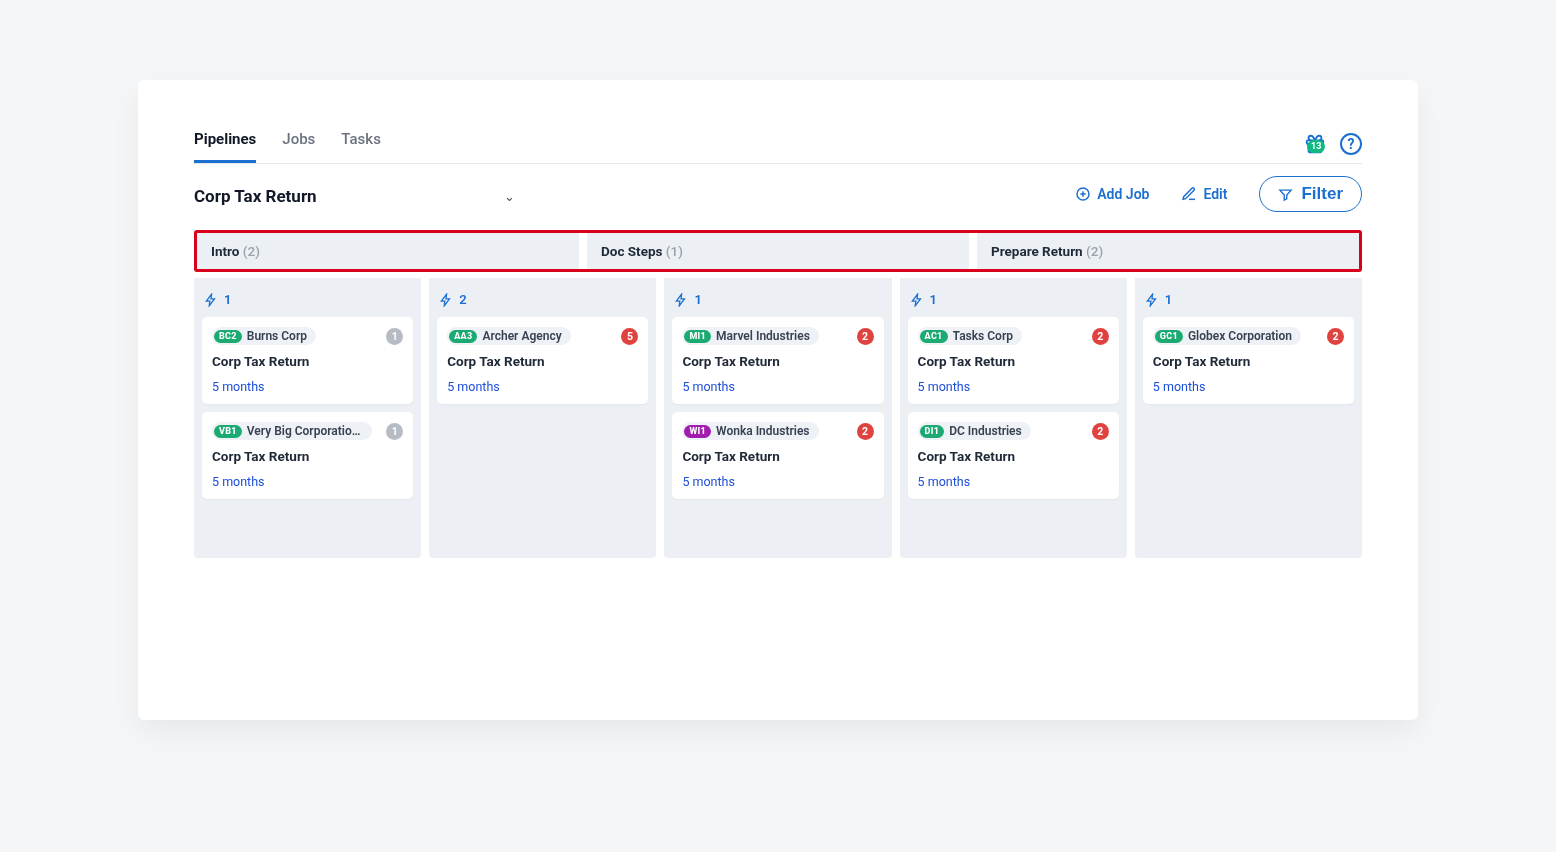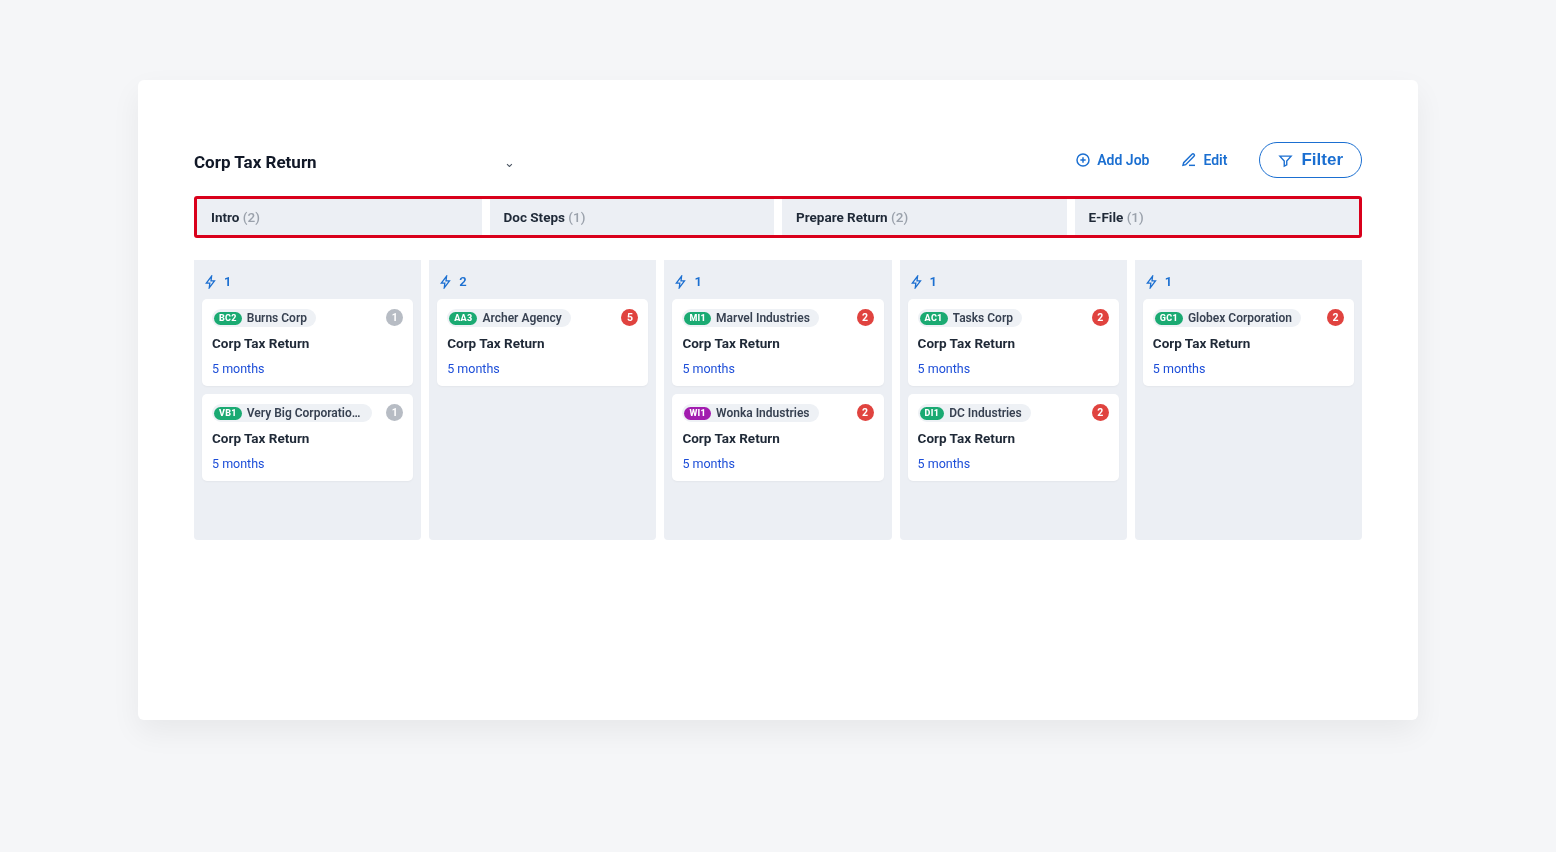--- a/index.html
+++ b/index.html
@@ -139,21 +139,21 @@
     flex: 1;
     min-width: 0;
   }
   
   .headers-wrap {
     display: flex;
     gap: 8px;
     border: 3px solid #d9001b;
     border-radius: 3px;
     padding: 0;
-    margin-bottom: 22px;
+    margin-bottom: 6px;
   }
   .headers-wrap > .cell {
     flex: 1;
     background: #eceff4;
     padding: 10px 14px;
     font-size: 13.5px;
     font-weight: 700;
     color: #1f2937;
   }
   .headers-wrap > .cell .count { color: #9aa1ab; font-weight: 500; }
@@ -175,20 +175,21 @@
   }
   .card {
     background: #fff;
     border-radius: 5px;
     padding: 10px 10px 10px 10px;
     margin-bottom: 8px;
     box-shadow: 0 1px 2px rgba(0,0,0,0.04);
   }
   .card-top {
     display: flex;
+    align-items: center;
     gap: 14px;
     margin-bottom: 8px;
   }
   .tag {
     font-size: 9px;
     font-weight: 800;
     letter-spacing: 0.3px;
     color: #fff;
     padding: 1.5px 5px;
     border-radius: 8px;
@@ -237,20 +238,41 @@
     font-size: 12.5px;
     color: #1d4ed8;
   }
   svg { display: block; }
 </style>
 </head>
 <body>
 
 <div class="app-container">
 
+  <div class="top-bar">
+    <div class="tabs">
+      <div class="tab active">Pipelines</div>
+      <div class="tab">Jobs</div>
+      <div class="tab">Tasks</div>
+    </div>
+    <div class="top-icons">
+      <div class="gift-wrap">
+        <svg width="22" height="22" viewBox="0 0 24 24" fill="none" stroke="#1b6fd1" stroke-width="2">
+          <rect x="3" y="8" width="18" height="4" rx="1"></rect>
+          <path d="M12 8v13"></path>
+          <path d="M19 12v8a1 1 0 0 1-1 1H6a1 1 0 0 1-1-1v-8"></path>
+          <path d="M7.5 8a2.5 2.5 0 1 1 0-5C10 3 12 8 12 8s2-5 4.5-5a2.5 2.5 0 0 1 0 5"></path>
+        </svg>
+        <span class="gift-badge">13</span>
+      </div>
+      <div class="help-circle">
+        <span>?</span>
+      </div>
+    </div>
+  </div>
 
   <div class="pipeline-row">
     <span class="pipeline-name">Corp Tax Return</span>
     <span class="chevron-down">⌄</span>
   </div>
 
 
   <div class="actions-row">
     <div class="action-link">
       <svg width="16" height="16" viewBox="0 0 24 24" fill="none" stroke="#1b6fd1" stroke-width="2.2">
@@ -271,21 +293,20 @@
           <path d="M3 5h18l-7 8v6l-4 2v-8Z"></path>
         </svg>
       <span>Filter</span>
     </button>
   </div>
 
   <div class="headers-wrap" id="headers-wrap">
       <div class="cell"><span>Intro</span> <span class="count">(2)</span></div>
       <div class="cell"><span>Doc Steps</span> <span class="count">(1)</span></div>
       <div class="cell"><span>Prepare Return</span> <span class="count">(2)</span></div>
-      <div class="cell"><span>E-File</span> <span class="count">(1)</span></div>
     </div>
 
   <div class="board" id="board">
       <div class="column">
         <div class="col-body">
           <div class="col-stats">
             <span>
               <svg width="14" height="14" viewBox="0 0 24 24" fill="none" stroke="#1b6fd1" stroke-width="2.2">
                 <path d="M13 2 4 14h6l-1 8 9-12h-6l1-8Z"></path>
               </svg>

